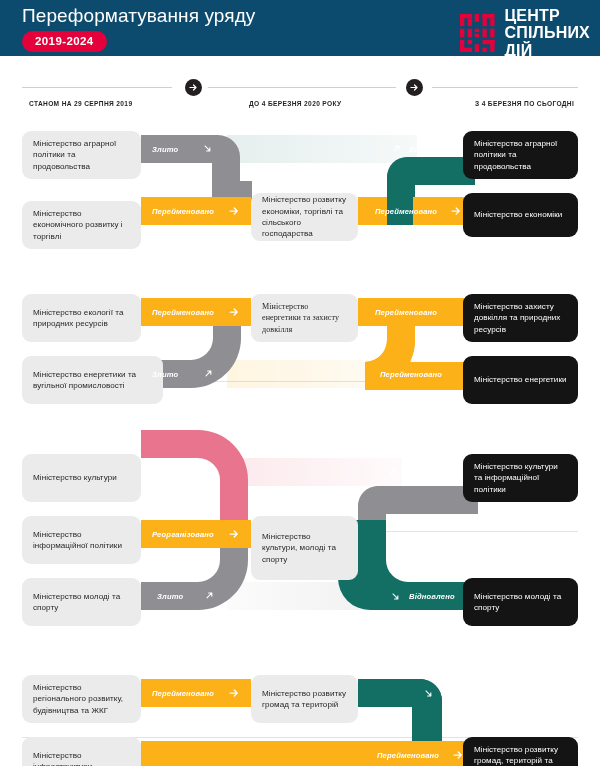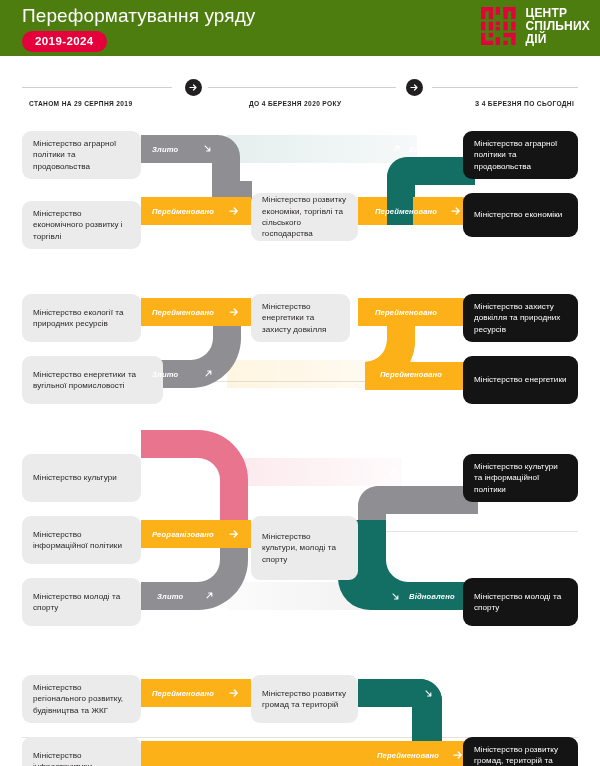--- a/index.html
+++ b/index.html
@@ -10,21 +10,21 @@
     font-family:"Liberation Sans","DejaVu Sans",sans-serif;
     color:#1a1a1a;
     overflow:hidden;
     position:relative;
   }
 
   
   .header{
     position:relative;
     height:56px;
-    background:#4d7c0f;
+    background:#0c4a6e;
     display:flex;align-items:flex-start;
   }
   .header-title{
     position:absolute;
     left:22px;top:5px;
     color:#ffffff;
     font-size:19px;
     font-weight:400;
     letter-spacing:0.1px;
     white-space:nowrap;
@@ -42,21 +42,21 @@
     white-space:nowrap;
   }
   .logo{
     position:absolute;
     right:10px;top:7px;
     display:flex;align-items:center;gap:6px;
   }
   .logo-mark{width:38px;height:38px;display:block;}
   .logo-text{
     color:#ffffff;
-    font-size:12px;
+    font-size:16px;
     font-weight:700;
     line-height:1.08;
     letter-spacing:0.2px;
     text-transform:uppercase;
   }
 
   
   .timeline{
     position:relative;
     height:46px;
@@ -273,21 +273,21 @@
       <rect x="213" y="48" width="28" height="14" fill="#8e8e93"></rect>
 
       <rect x="358" y="20" width="120" height="28" fill="#fbb117"></rect>
       <path d="M387 48 v14 a22 22 0 0 1 -22 22 h-0 v28 h0 a50 50 0 0 0 50 -50 v-14 z" fill="#fbb117"></path>
       <rect x="365" y="84" width="113" height="28" fill="#fbb117"></rect>
       <path d="M387 48 h28 v14 a50 50 0 0 1 -50 50 v-28 a22 22 0 0 0 22 -22 z" fill="#fbb117"></path>
     </svg>
 
     <div class="box left" style="left:22px;top:16px;width:119px;height:48px;">Міністерство екології та природних ресурсів</div>
     <div class="box left" style="left:22px;top:78px;width:141px;height:48px;">Міністерство енергетики та вугільної промисловості</div>
-    <div class="box mid" style="left:251px;top:16px;width:99px;height:48px;">Міністерство енергетики та захисту довкілля</div>
+    <div class="box mid" style="left:251px;top:16px;width:107px;height:48px;font-family:Liberation Serif, serif;">Міністерство енергетики та захисту довкілля</div>
     <div class="box right" style="left:463px;top:16px;width:115px;height:48px;">Міністерство захисту довкілля та природних ресурсів</div>
     <div class="box right" style="left:463px;top:78px;width:115px;height:48px;">Міністерство енергетики</div>
 
     <div class="band-label" style="left:152px;top:30px;">Перейменовано</div>
     <div class="band-label" style="left:152px;top:92px;">Злито</div>
     <div class="band-label" style="left:375px;top:30px;">Перейменовано</div>
     <div class="band-label" style="left:380px;top:92px;">Перейменовано</div>
 
     <div class="band-arrow" style="left:229px;top:29px;">
       <svg width="10" height="10" viewBox="0 0 10 10">

